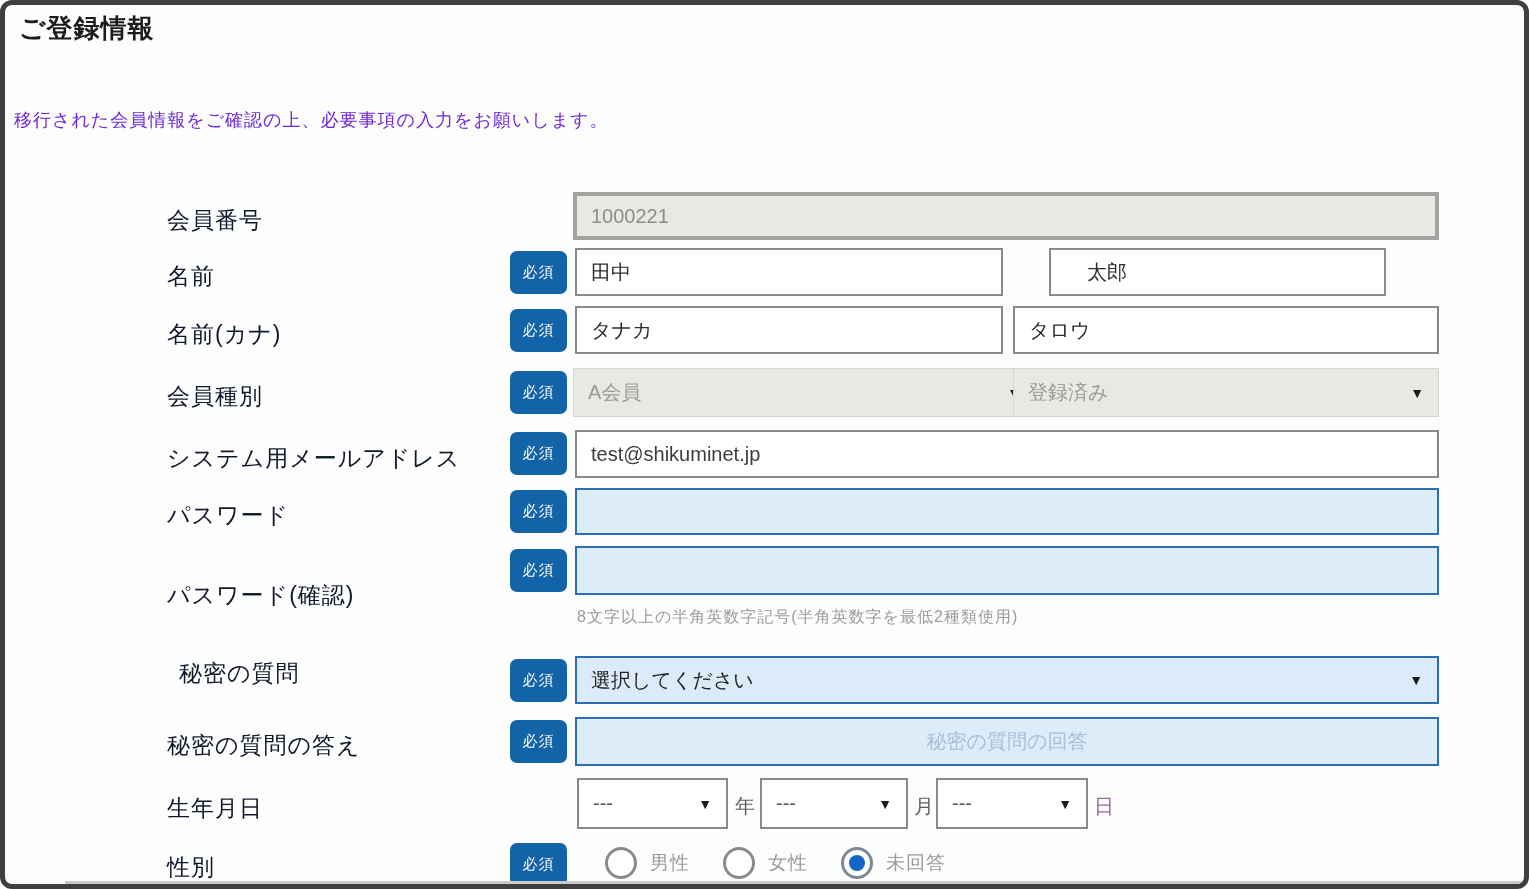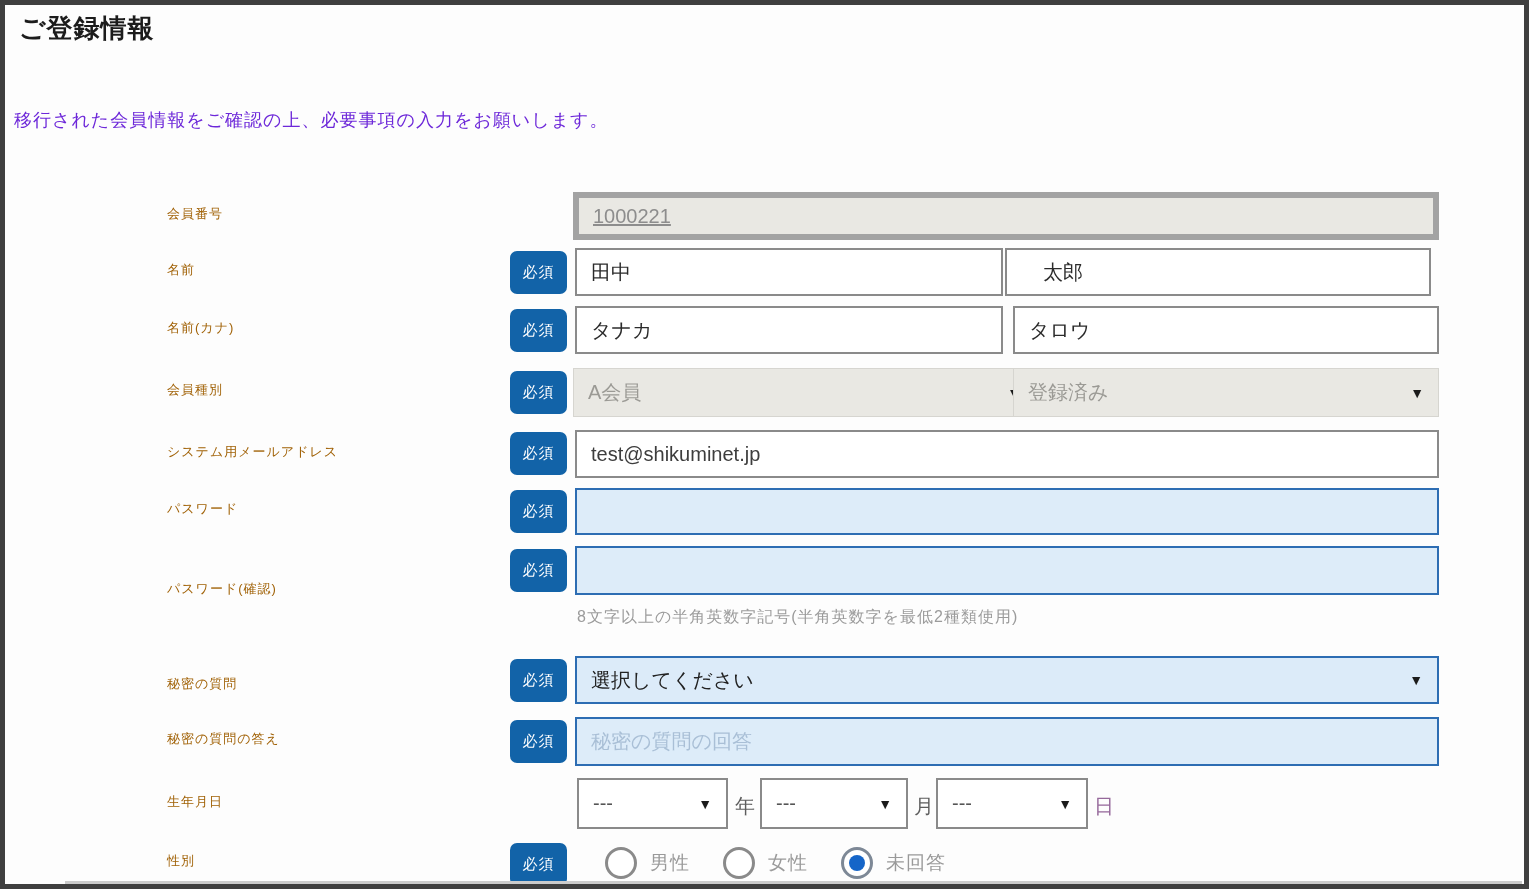--- a/index.html
+++ b/index.html
@@ -10,21 +10,21 @@
     background: #ffffff;
     font-family: "Liberation Sans", "DejaVu Sans", sans-serif;
   }
   .frame {
     position: absolute;
     inset: 0;
     width: 1529px;
     height: 889px;
     box-sizing: border-box;
     border: 5px solid #3f3f3f;
-    border-radius: 0;
+    border-radius: 12px;
     background: #fdfdfd;
     overflow: hidden;
   }
   .page { position: absolute; inset: 0; }
 
   .page-title {
     position: absolute;
     left: 14px;
     top: 6px;
     font-size: 26px;
@@ -39,22 +39,22 @@
     font-size: 18px;
     color: #6d28d9;
     letter-spacing: 1px;
   }
 
   .row { position: absolute; left: 0; width: 100%; }
 
   .field-label {
     position: absolute;
     left: 162px;
-    font-size: 13px;
-    color: #a16207;
+    font-size: 23px;
+    color: #0f172a;
     letter-spacing: 1px;
     white-space: nowrap;
   }
 
   .req-badge {
     position: absolute;
     left: 505px;
     width: 57px;
     height: 43px;
     background: #1263a8;
@@ -73,27 +73,27 @@
     border: 2px solid #8a8a8a;
     background: #ffffff;
     font-family: "Liberation Sans", "DejaVu Sans", sans-serif;
     font-size: 20px;
     color: #2b2b2b;
     padding: 0 14px;
     outline: none;
   }
   .txt-input.disabled {
     background: #e9e8e3;
-    border: 6px solid #a3a3a3;
+    border: 4px solid #a3a3a3;
     color: #8d8d8d;
-    text-decoration: underline;
   }
   .txt-input.highlight {
     background: #ddecf9;
     border: 2px solid #2d6db3;
+    text-align: center;
   }
   .txt-input.highlight::placeholder { color: #a9bfd6; }
 
   .select-box {
     position: absolute;
     box-sizing: border-box;
     display: flex;
     align-items: center;
     padding: 0 14px;
     font-size: 20px;
@@ -188,21 +188,21 @@
 
   <div class="row" style="top:187px;">
     <span class="field-label" style="top:13px;">会員番号</span>
     <input class="txt-input disabled" style="left: 568px; top: 0px; width: 866px; height: 48px;" readonly="" value="1000221">
   </div>
 
   <div class="row" style="top:243px;">
     <span class="field-label" style="top:13px;">名前</span>
     <span class="req-badge" style="top:3px;">必須</span>
     <input class="txt-input" style="left: 570px; top: 0px; width: 428px; height: 48px;" value="田中">
-    <input class="txt-input" style="left: 1000px; top: 0px; width: 426px; height: 48px; padding-left: 36px;" value="太郎">
+    <input class="txt-input" style="left: 1044px; top: 0px; width: 337px; height: 48px; padding-left: 36px;" value="太郎">
   </div>
 
   <div class="row" style="top:301px;">
     <span class="field-label" style="top:13px;">名前(カナ)</span>
     <span class="req-badge" style="top:3px;">必須</span>
     <input class="txt-input" style="left: 570px; top: 0px; width: 428px; height: 48px;" value="タナカ">
     <input class="txt-input" style="left: 1008px; top: 0px; width: 426px; height: 48px;" value="タロウ">
   </div>
 
   <div class="row" style="top:363px;">
@@ -231,21 +231,21 @@
   </div>
 
   <div class="row" style="top:541px;">
     <span class="field-label" style="top:34px;">パスワード(確認)</span>
     <span class="req-badge" style="top:3px;">必須</span>
     <input type="password" class="txt-input highlight" style="left: 570px; top: 0px; width: 864px; height: 49px;" value="">
     <span class="hint-text" style="top:61px;">8文字以上の半角英数字記号(半角英数字を最低2種類使用)</span>
   </div>
 
   <div class="row" style="top:651px;">
-    <span class="field-label" style="top:19px;">秘密の質問</span>
+    <span class="field-label" style="top:2px;margin-left:12px;">秘密の質問</span>
     <span class="req-badge" style="top:3px;">必須</span>
     <div class="select-box blue" style="left:570px; top:0; width:864px; height:48px;">
       <span>選択してください</span>
       <span class="caret">▼</span>
     </div>
   </div>
 
   <div class="row" style="top:712px;">
     <span class="field-label" style="top:13px;">秘密の質問の答え</span>
     <span class="req-badge" style="top:3px;">必須</span>

